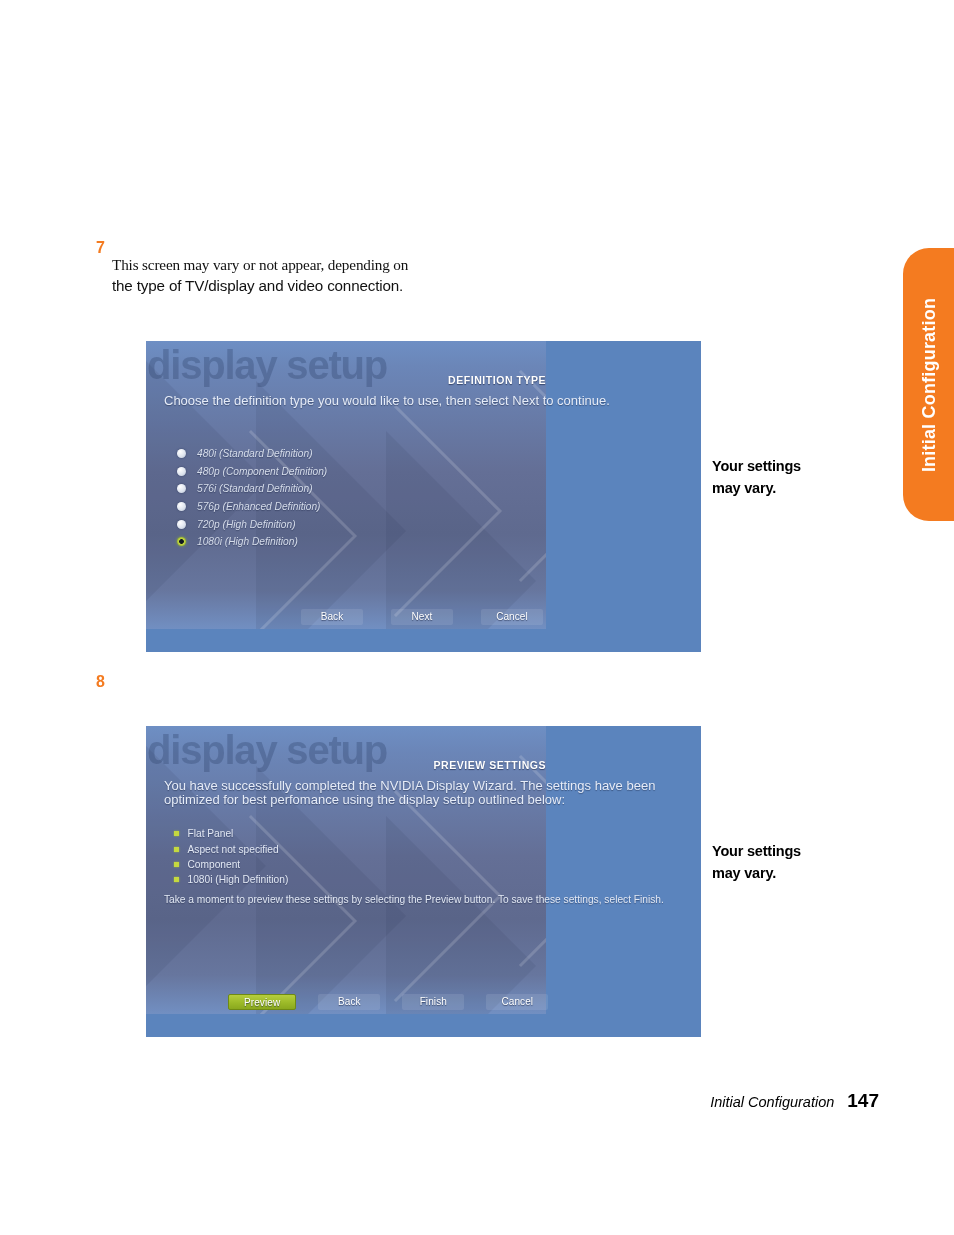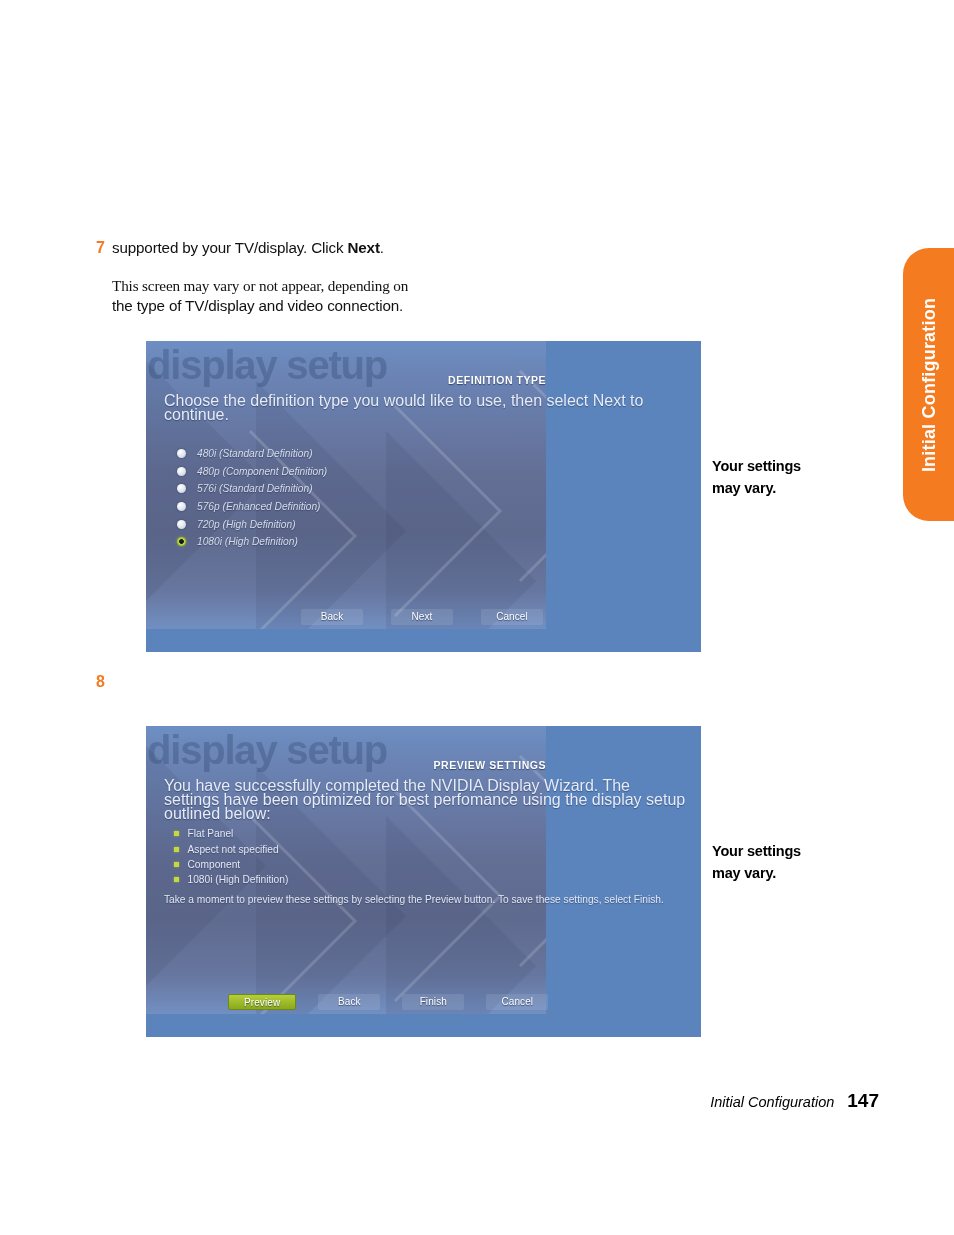--- a/index.html
+++ b/index.html
@@ -162,21 +162,21 @@
     font-weight: bold;
     letter-spacing: 0.55px;
     color: #ffffff;
     text-shadow: 0 1px 1px rgba(20,30,60,0.6);
   }
   .wiz-intro {
     position: absolute;
     left: 18px;
     top: 53px;
     width: 525px;
-    font-size: 16px;
+    font-size: 13px;
     line-height: 14px;
     color: #e6ecf8;
     text-shadow: 0 1px 1px rgba(20,30,60,0.45);
   }
 
   
   .radio-list {
     position: absolute;
     left: 31px;
     top: 104px;
@@ -295,21 +295,20 @@
 
 <div class="page">
 
   <div class="side-tab">
     <span class="side-tab-label">Initial Configuration</span>
   </div>
 
   <div class="step" id="step7">
     <span class="step-num">7</span>
     <div class="step-body">
-      <p><span>supported by your TV/display. Click </span><b>Next</b><span>.</span></p>
       <p class="gap">This screen may vary or not appear, depending on</p>
       <p>the type of TV/display and video connection.</p>
     </div>
   </div>
 
   <div class="shot" id="shot1">
     <div class="shot-panel">
       <div class="dark-wedge" style="left:-30px; top:-10px;"></div>
       <div class="dark-wedge" style="left:110px; top:40px;"></div>
       <div class="dark-wedge" style="left:240px; top:90px;"></div>

